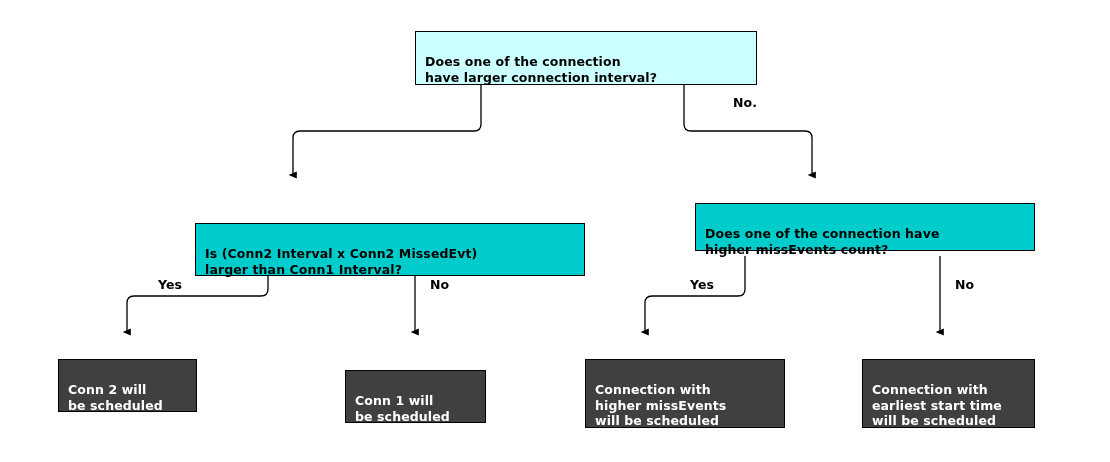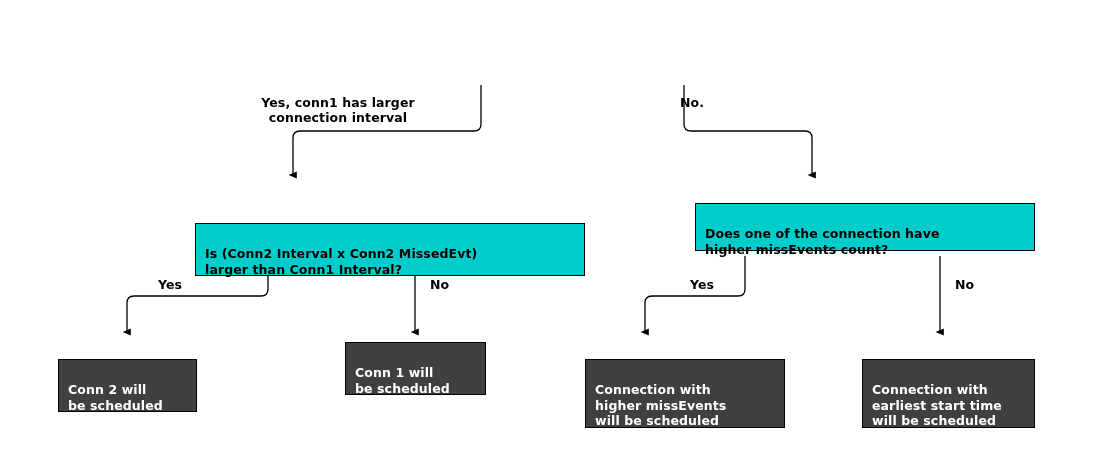--- a/index.html
+++ b/index.html
@@ -91,57 +91,59 @@
 
     <g>
       <path d="M745,256 L745,289 Q745,296 738,296 L652,296 Q645,296 645,303 L645,332" fill="none" stroke="#000000" stroke-width="1.3" marker-end="url(#arrow)"></path>
     </g>
 
     <g>
       <path d="M940,256 L940,332" fill="none" stroke="#000000" stroke-width="1.3" marker-end="url(#arrow)"></path>
     </g>
   </svg>
 
+  <div class="node node-decision-top" style="left:415px; top:31px; width:342px; height:54px;">
+    <span>Does one of the connection
+have larger connection interval?</span>
+  </div>
 
   <div class="node node-decision" style="left:195px; top:203px; width:390px; height:53px;margin-top:20px;">
     <span>Is (Conn2 Interval x Conn2 MissedEvt)
 larger than Conn1 Interval?</span>
   </div>
 
   <div class="node node-decision" style="left:695px; top:203px; width:340px; height:48px;">
     <span>Does one of the connection have
 higher missEvents count?</span>
   </div>
 
   <div class="node node-terminal" style="left:58px; top:359px; width:139px; height:53px;">
     <span>Conn 2 will
 be scheduled</span>
   </div>
 
-  <div class="node node-terminal" style="left:345px; top:342px; width:141px; height:53px;">
+  <div class="node node-terminal" style="left:345px; top:370px; width:141px; height:53px;">
     <span>Conn 1 will
 be scheduled</span>
   </div>
 
   <div class="node node-terminal" style="left:585px; top:359px; width:200px; height:69px;">
     <span>Connection with
 higher missEvents
 will be scheduled</span>
   </div>
 
   <div class="node node-terminal" style="left:862px; top:359px; width:173px; height:69px;">
     <span>Connection with
 earliest start time
 will be scheduled</span>
   </div>
 
-  <div class="edge-label center" style="left:248px; top:95px; width:180px;">Yes, conn1 has larger
-connection interval</div>
 
-  <div class="edge-label" style="left:680px; top:95px; width:40px;">No.</div>
+  <div class="edge-label" style="left:733px; top:95px; width:40px;">No.</div>
 
   <div class="edge-label" style="left:158px; top:277px; width:40px;">Yes</div>
 
   <div class="edge-label" style="left:430px; top:277px; width:40px;">No</div>
 
   <div class="edge-label" style="left:690px; top:277px; width:40px;">Yes</div>
 
   <div class="edge-label" style="left:955px; top:277px; width:40px;">No</div>
 
 </div>

